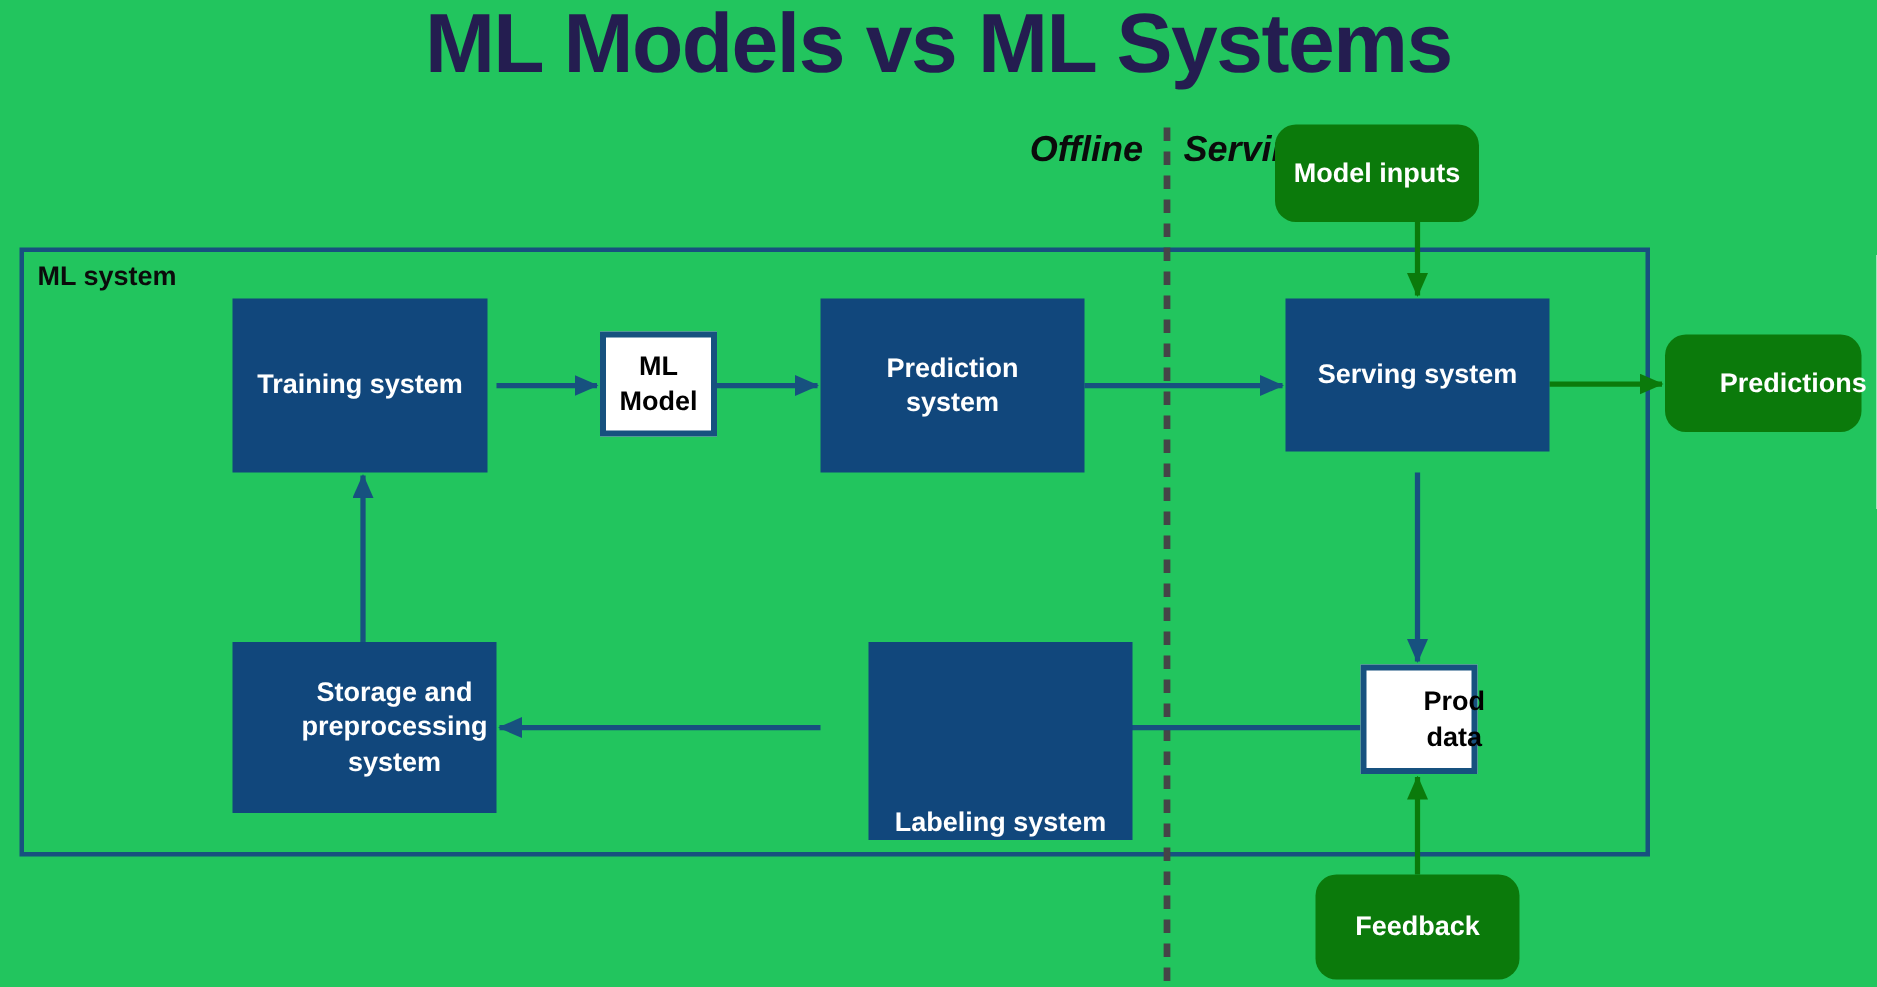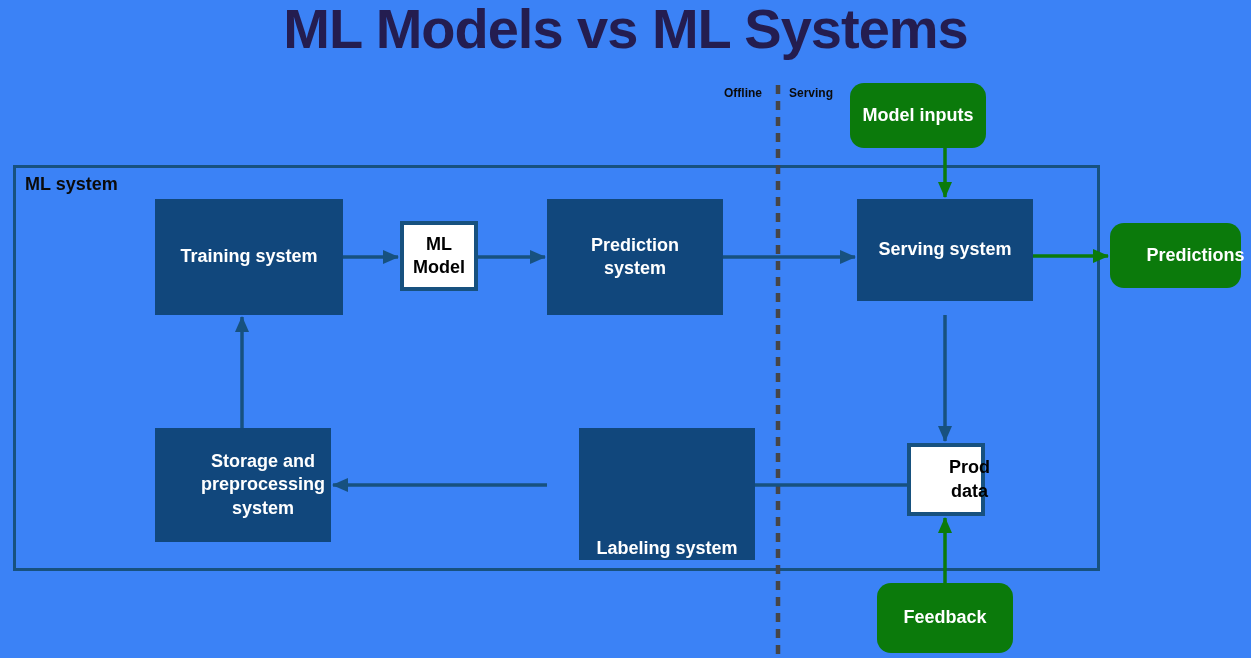--- a/index.html
+++ b/index.html
@@ -1,31 +1,31 @@
 <!DOCTYPE html>
 <html><head>
 <meta charset="utf-8">
 <style>
   html,body{margin:0;padding:0;background:#ffffff;}
   .stage{
     position:relative;
     width:1251px;height:658px;
-    background:#3b82f6;
+    background:#22c55e;
     font-family:"Liberation Sans", sans-serif;
     overflow:hidden;
   }
   .title{
     position:absolute;left:0;top:-4px;width:100%;
     margin:0;text-align:center;
     font-size:56px;font-weight:700;letter-spacing:-1px;
     color:#241d50;
   }
   .zone-label{
     position:absolute;top:86px;
-    font-size:12px;font-weight:700;color:#0b0b0b;
+    font-size:24px;font-weight:700;color:#0b0b0b;font-style:italic;
   }
   .zone-label.offline{left:662px;width:100px;text-align:right;}
   .zone-label.online{left:789px;}
   .outer-box{
     position:absolute;left:13px;top:165px;
     width:1081px;height:400px;
     border:3px solid #17517f;
     background:transparent;
   }
   .outer-label{
@@ -37,21 +37,21 @@
     position:absolute;
     display:flex;align-items:center;justify-content:center;
     text-align:center;
     font-weight:700;font-size:18px;line-height:1.28;
     box-sizing:border-box;
     white-space:pre-line;
   }
   .node.sys{background:#11477c;color:#ffffff;}
   .node.green{background:#0b7a0b;color:#ffffff;border-radius:14px;}
   .node.artifact{background:#ffffff;color:#000000;border:4px solid #17517f;}
-  .n-training {left:155px;top:199px;width:188px;height:116px;}
+  .n-training {left:155px;top:199px;width:170px;height:116px;}
   .n-mlmodel  {left:400px;top:221px;width:78px; height:70px;}
   .n-prediction{left:547px;top:199px;width:176px;height:116px;}
   .n-serving  {left:857px;top:199px;width:176px;height:102px;}
   .n-storage  {left:155px;top:428px;width:176px;height:114px;padding-left:40px;}
   .n-labeling {left:579px;top:428px;width:176px;height:132px;align-items:flex-end;}
   .n-proddata {left:907px;top:443px;width:78px; height:73px;padding-left:47px;}
   .n-modelinputs{left:850px;top:83px;width:136px;height:65px;}
   .n-predictions{left:1110px;top:223px;width:131px;height:65px;padding-left:40px;}
   .n-feedback {left:877px;top:583px;width:136px;height:70px;align-items:center;}
 </style>

